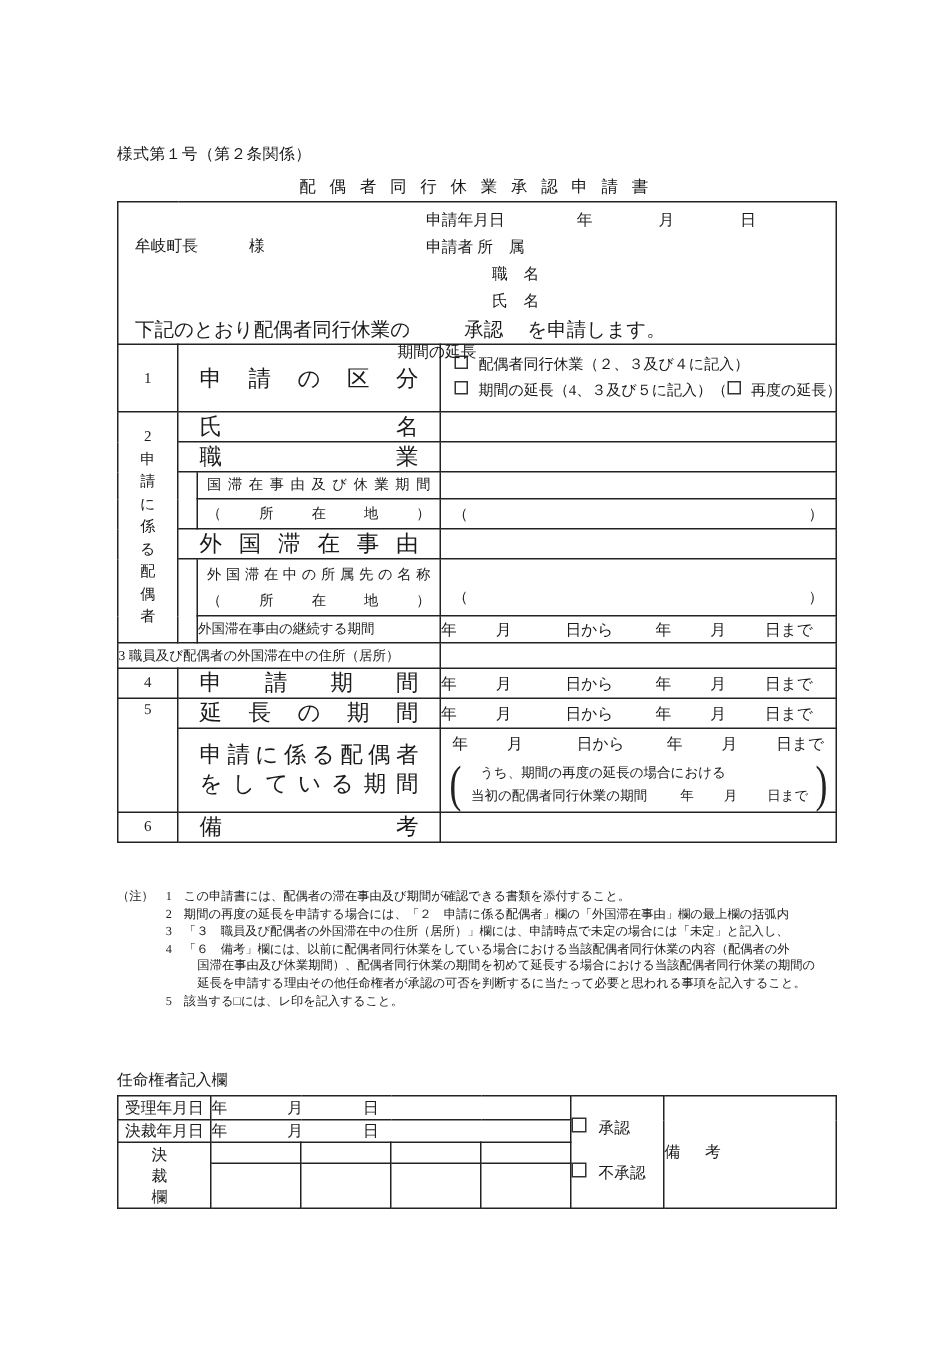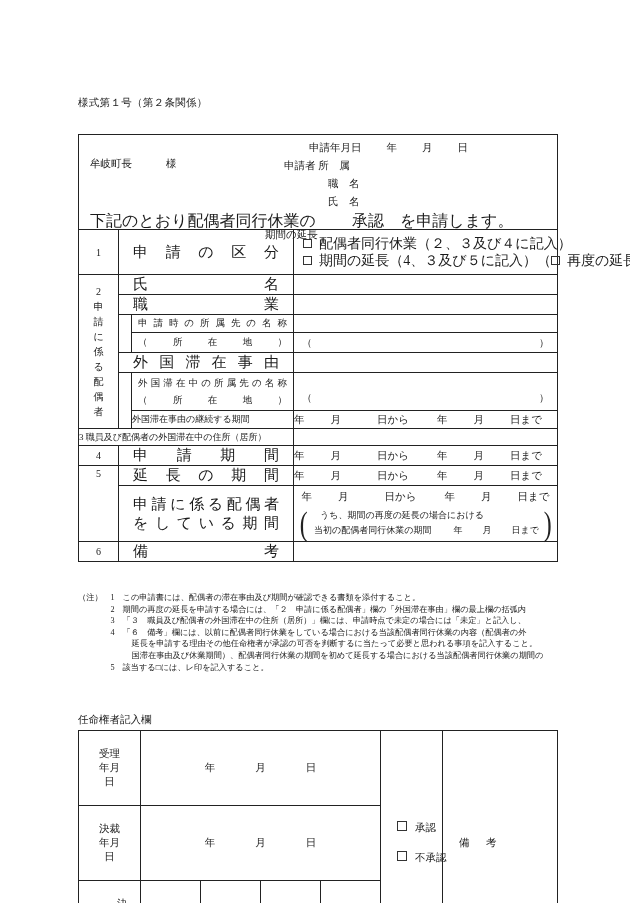--- a/index.html
+++ b/index.html
@@ -58,31 +58,31 @@
   
   .hdr-cell { border: 1px solid #222; height: 94px; position: relative; }
   .hdr-inner { position: relative; width: 100%; height: 94px; }
   .addressee {
     position: absolute; left: 11px; top: 22px;
     font-size: 10.5px; white-space: nowrap;
   }
   .addressee .sama { display: inline-block; margin-left: 34px; }
   .apply-line {
     position: absolute; left: 11px; top: 76px;
-    font-size: 16px; white-space: nowrap;
+    font-size: 13px; white-space: nowrap;
   }
   .apply-line .kind { display: inline-block; margin: 0 16px 0 36px; }
   .apply-kind2 {
     position: absolute; left: 186px; top: 93px;
     font-size: 10.5px; white-space: nowrap;
   }
   .app-right { position: absolute; left: 205px; top: 4px; font-size: 10.5px; }
   .app-right .row { height: 18px; line-height: 18px; white-space: nowrap; }
   .app-right .lbl { display: inline-block; }
-  .app-right .ymd span { display: inline-block; margin-left: 25px; }
+  .app-right .ymd span { display: inline-block; }
   .app-right .y { margin-left: 48px; }
   .app-right .m { margin-left: 44px; }
   .app-right .d { margin-left: 44px; }
   .app-right .indent { display: inline-block; width: 44px; }
 
   
   .lbl-spread {
     display: block;
     text-align: justify;
     text-align-last: justify;
@@ -102,21 +102,21 @@
   .vert-cell {
     text-align: center;
     font-size: 10.5px;
     line-height: 15px;
     padding: 3px 0;
   }
   .vert-cell span { display: block; }
 
   
   .chk-wrap { padding: 5px 0 5px 9px; }
-  .chk-row { font-size: 14px; line-height: 17px; white-space: nowrap; }
+  .chk-row { font-size: 10px; line-height: 17px; white-space: nowrap; }
   .chk {
     display: inline-block;
     width: 7px; height: 7px;
     border: 1px solid #333;
     margin-right: 7px;
     vertical-align: 0px;
   }
 
   
   .daterange { font-size: 10.5px; white-space: nowrap; text-align: center; }
@@ -173,26 +173,26 @@
   }
   .appointer-table {
     position: absolute;
     left: 78px; top: 730px;
     width: 479px;
     border-collapse: collapse;
     table-layout: fixed;
   }
   .appointer-table td {
     border: 1px solid #222;
-    padding: 16px;
+    padding: 0;
     font-size: 10.5px;
     vertical-align: middle;
   }
   .ap-lbl { text-align: center; font-size: 10.5px; }
-  .ap-ymd { text-align: center; font-size: 10.5px; white-space: nowrap; }
+  .ap-ymd { text-align: left; font-size: 10.5px; white-space: nowrap; }
   .ap-ymd span { display: inline-block; }
   .ap-ymd .m { margin-left: 40px; }
   .ap-ymd .d { margin-left: 40px; }
   .ap-chk { padding-left: 10px; font-size: 10px; white-space: nowrap; }
   .ap-chk .line { line-height: 30px; }
   .ap-chk .chk {
     width: 8px; height: 8px; border: 1px solid #333;
     display: inline-block; margin-right: 8px; vertical-align: 0px;
   }
   .ap-remark { vertical-align: top; padding: 4px 0 0 7px; font-size: 10.5px; letter-spacing: 3px; }
@@ -202,20 +202,21 @@
     text-align-last: justify;
     padding: 0 22px;
   }
 </style>
 </head>
 <body>
 
 <div class="page">
 
   <div class="form-no">様式第１号（第２条関係）</div>
+  <div class="doc-title">配 偶 者 同 行 休 業 承 認 申 請 書</div>
 
   <table class="main-table">
     <colgroup>
       <col style="width:40px">
       <col style="width:13px">
       <col style="width:162px">
       <col style="width:264px">
     </colgroup>
     <tbody>
 
@@ -287,21 +288,21 @@
       <tr style="height:18px">
         <td colspan="2">
           <span class="lbl-spread">職業</span>
         </td>
         <td></td>
       </tr>
 
       <tr style="height:18px">
         <td rowspan="2"></td>
         <td>
-          <span class="lbl-spread-tight">申請時の所属先の名称</span>
+          <span class="lbl-spread-tight">国滞在事由及び休業期間</span>
         </td>
         <td></td>
       </tr>
 
       <tr style="height:20px">
         <td>
           <span class="lbl-spread-tight">（所在地）</span>
         </td>
         <td class="paren-cell">
           <span class="lp">（</span>
@@ -419,22 +420,22 @@
       <span class="note-num">3</span>
       <span class="note-body">
         <span>「３　職員及び配偶者の外国滞在中の住所（居所）」欄には、申請時点で未定の場合には「未定」と記入し、</span>
       </span>
     </div>
     <div class="note-item">
       <span class="note-mark" style="visibility:hidden">（注）</span>
       <span class="note-num">4</span>
       <span class="note-body">
         <span>「６　備考」欄には、以前に配偶者同行休業をしている場合における当該配偶者同行休業の内容（配偶者の外</span>
+        <span class="cont">国滞在事由及び休業期間）、配偶者同行休業の期間を初めて延長する場合における当該配偶者同行休業の期間の</span>
         <span class="cont">延長を申請する理由その他任命権者が承認の可否を判断するに当たって必要と思われる事項を記入すること。</span>
-        <span class="cont">国滞在事由及び休業期間）、配偶者同行休業の期間を初めて延長する場合における当該配偶者同行休業の期間の</span>
       </span>
     </div>
     <div class="note-item">
       <span class="note-mark" style="visibility:hidden">（注）</span>
       <span class="note-num">5</span>
       <span class="note-body">該当する□には、レ印を記入すること。</span>
     </div>
   </div>
 
   <div class="appointer-title">任命権者記入欄</div>

